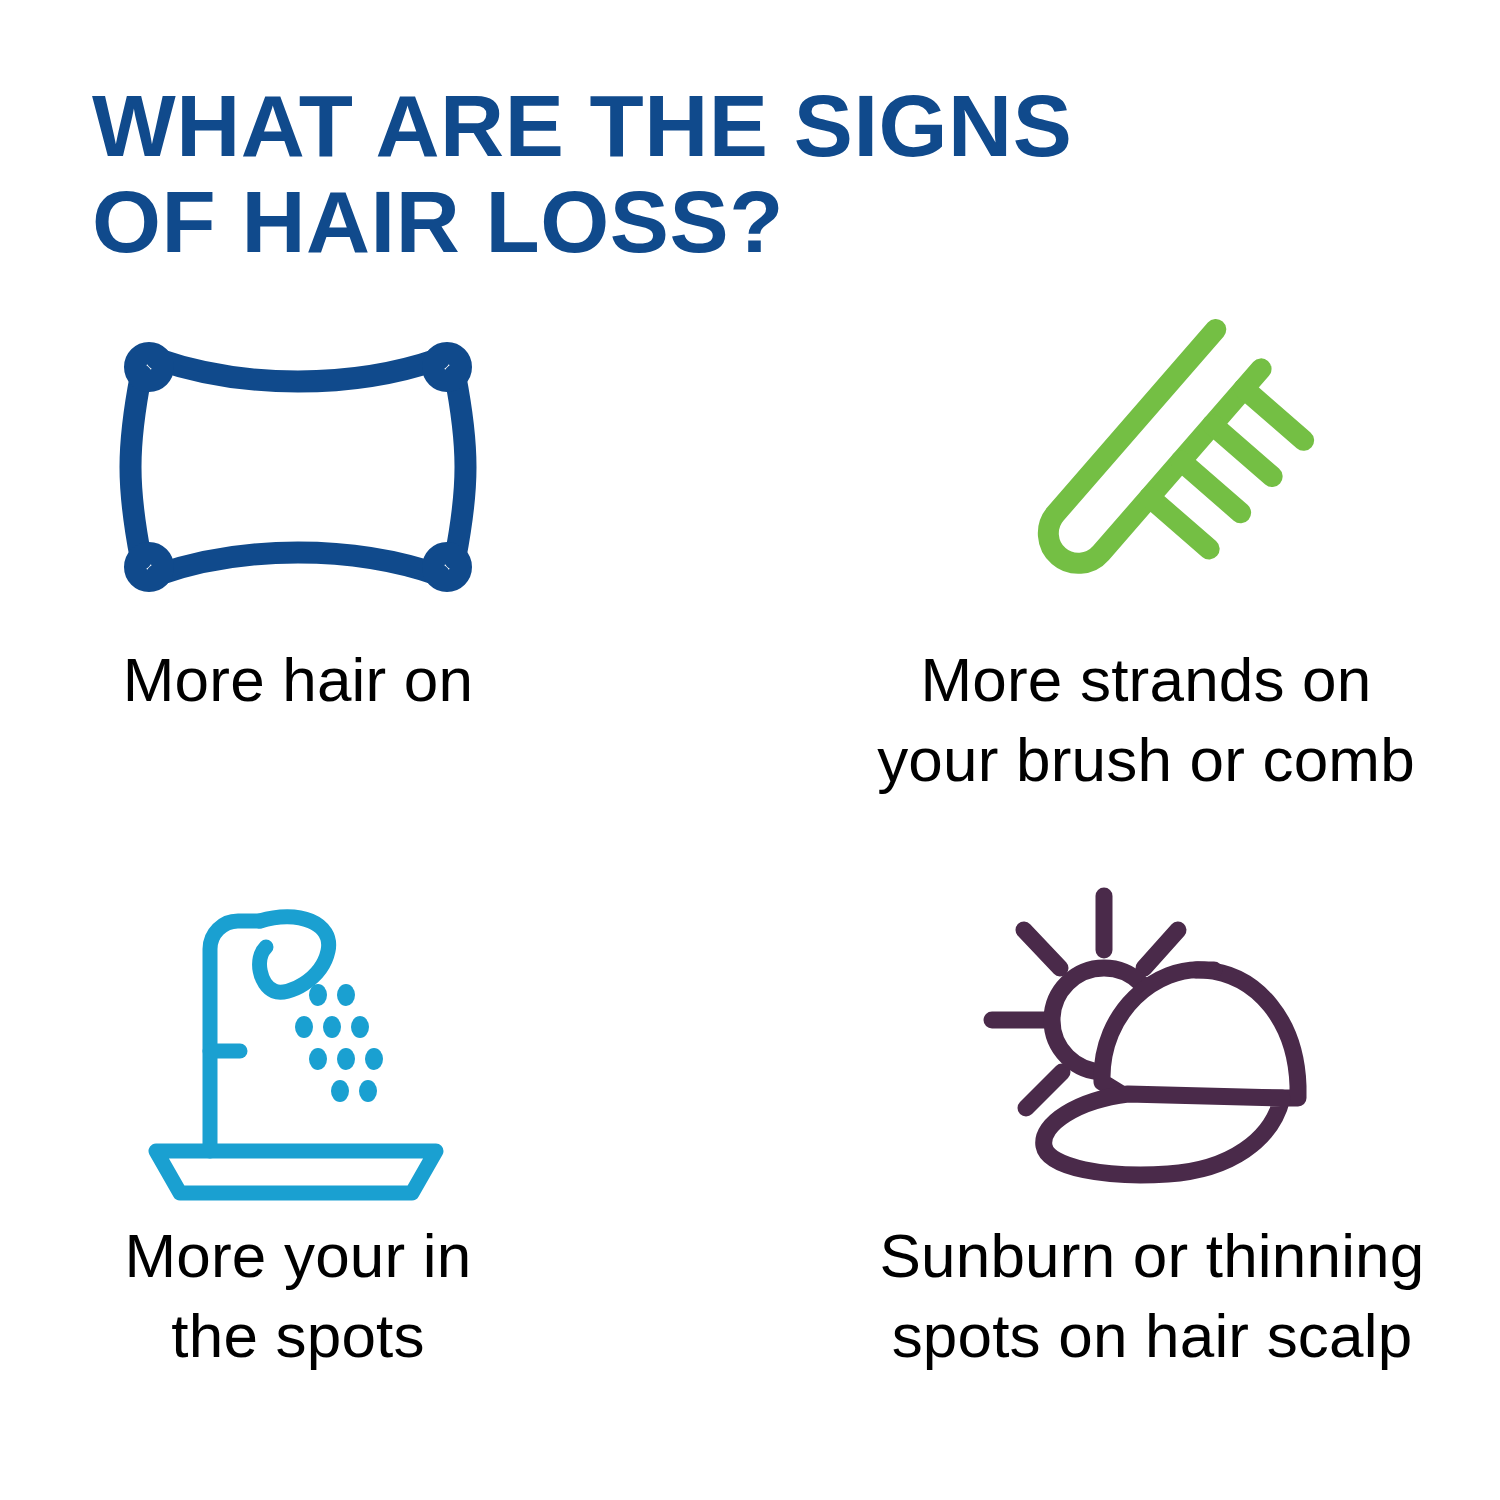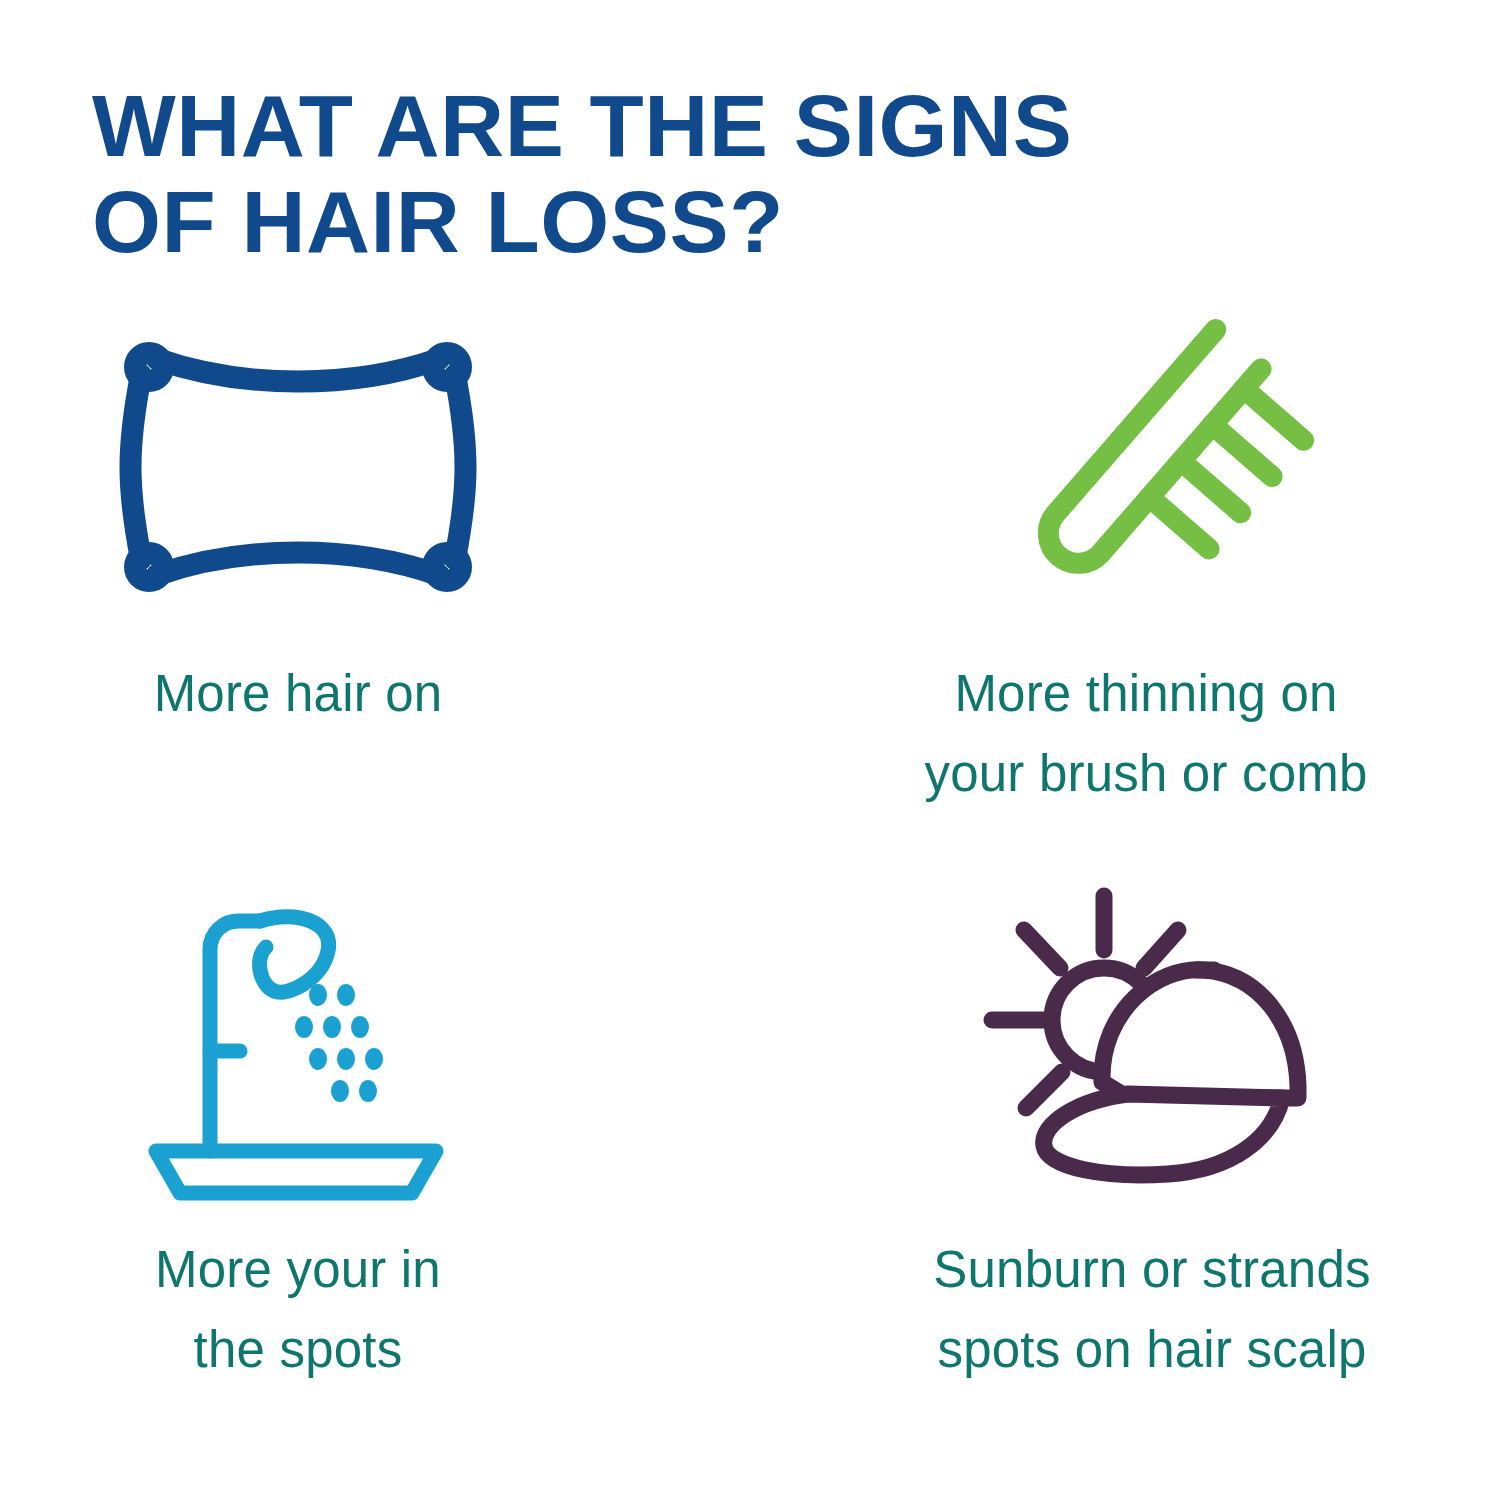--- a/index.html
+++ b/index.html
@@ -69,26 +69,26 @@
     display: flex;
     align-items: center;
     justify-content: center;
   }
   .icon-box svg {
     display: block;
     overflow: visible;
   }
 
   .caption {
-    margin-top: 14px;
+    margin-top: 0;
     text-align: center;
-    color: #0f766e;
+    color: #000000;
     font-family: "Liberation Sans Narrow", "Liberation Sans", "DejaVu Sans", sans-serif;
     font-weight: 400;
-    font-size: 51px;
+    font-size: 62px;
     line-height: 80px;
     letter-spacing: 0.2px;
     white-space: nowrap;
   }
   .caption .cl { display: block; }
 
   
   .cell-pillow  .icon-box { transform: translate(-62px, -8px); }
   .cell-pillow  .caption  { transform: translate(-62px, 0px); }
 
@@ -150,21 +150,21 @@
 
               <path d="M 179 44  L 258 44"></path>
               <path d="M 179 92  L 258 92"></path>
               <path d="M 179 140 L 258 140"></path>
               <path d="M 179 188 L 258 188"></path>
             </g>
           </g>
         </svg>
       </div>
       <div class="caption">
-        <span class="cl">More thinning on</span>
+        <span class="cl">More strands on</span>
         <span class="cl">your brush or comb</span>
       </div>
     </div>
 
     <div class="cell cell-shower">
       <div class="icon-box">
         <svg width="300" height="300" viewBox="0 0 300 300" aria-hidden="true">
           <g fill="none" stroke="#1AA0D1" stroke-width="15" stroke-linecap="round" stroke-linejoin="round">
 
             <path d="M 62 252 L 62 50 A 28 28 0 0 1 90 22 L 112 22"></path>
@@ -211,19 +211,19 @@
           <circle cx="122" cy="134" r="52" fill="none" stroke="#4A2A4A" stroke-width="17"></circle>
 
           <path d="M 120 196 C 118 124, 176 80, 222 84 C 276 88, 314 136, 316 200 L 316 212 L 146 212 Z" fill="#ffffff" stroke="#4A2A4A" stroke-width="17" stroke-linejoin="round"></path>
 
           <path d="M 214 84 L 232 84" stroke="#4A2A4A" stroke-width="17" stroke-linecap="round" fill="none"></path>
 
           <path d="M 146 208 C 96 214, 58 238, 62 260 C 66 282, 124 292, 186 288 C 248 284, 290 254, 300 212 Z" fill="#ffffff" stroke="#4A2A4A" stroke-width="17" stroke-linejoin="round"></path>
         </svg>
       </div>
       <div class="caption">
-        <span class="cl">Sunburn or strands</span>
+        <span class="cl">Sunburn or thinning</span>
         <span class="cl">spots on hair scalp</span>
       </div>
     </div>
 
   </div>
 </div>
 
 </body></html>

